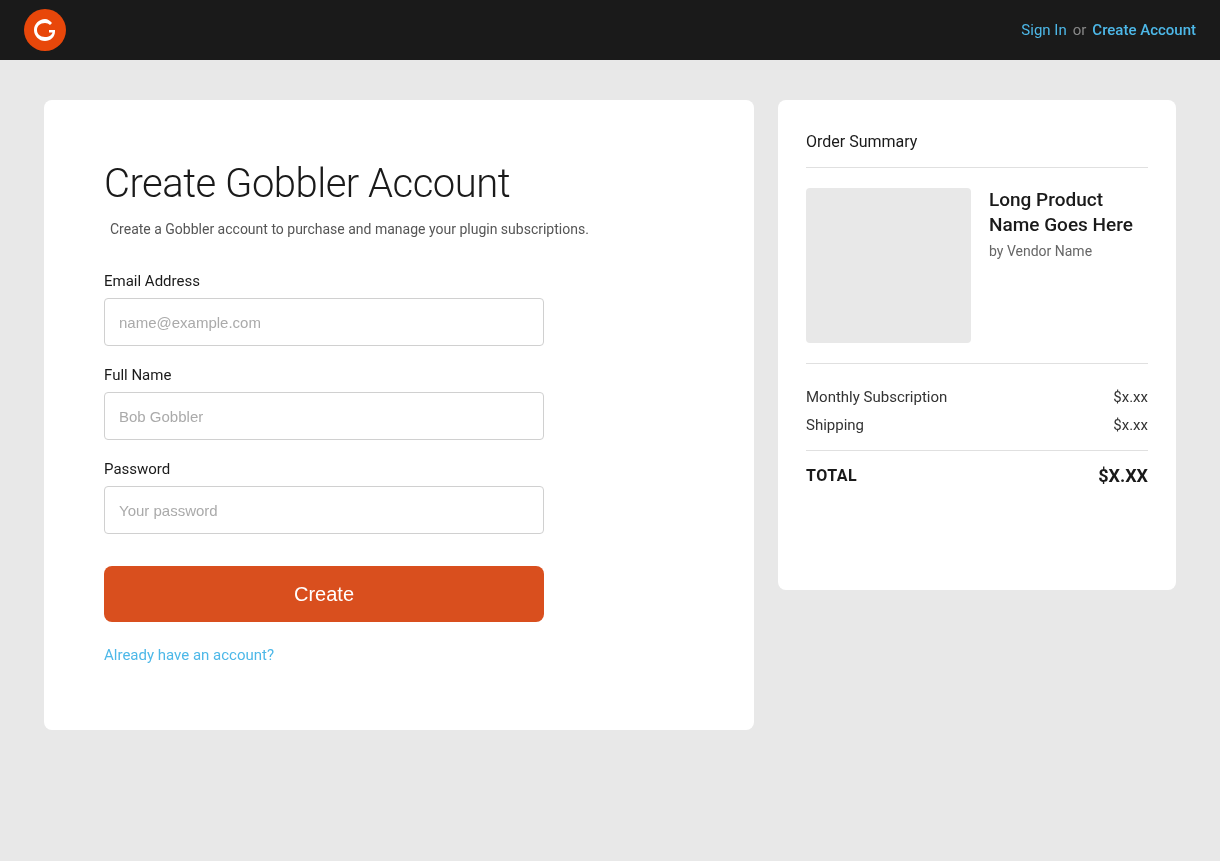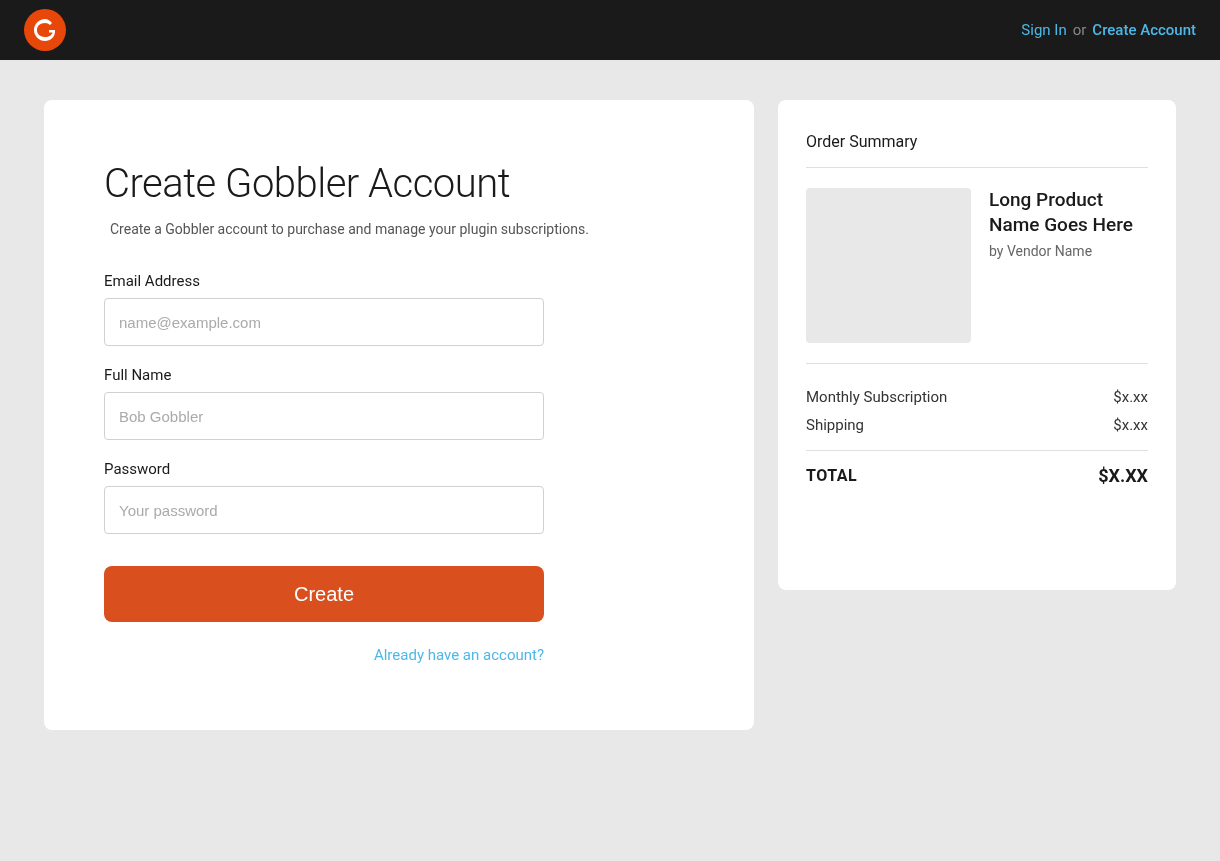--- a/index.html
+++ b/index.html
@@ -138,21 +138,21 @@
       border-radius: 8px;
       font-size: 20px;
       font-weight: 400;
       cursor: pointer;
       margin-top: 12px;
       margin-bottom: 24px;
     }
 
     .already-account {
       display: block;
-      text-align: right;
+      text-align: left;
       max-width: 440px;
       color: #4db8e8;
       text-decoration: none;
       font-size: 15px;
     }
 
     
     .order-panel {
       background: white;
       border-radius: 8px;

